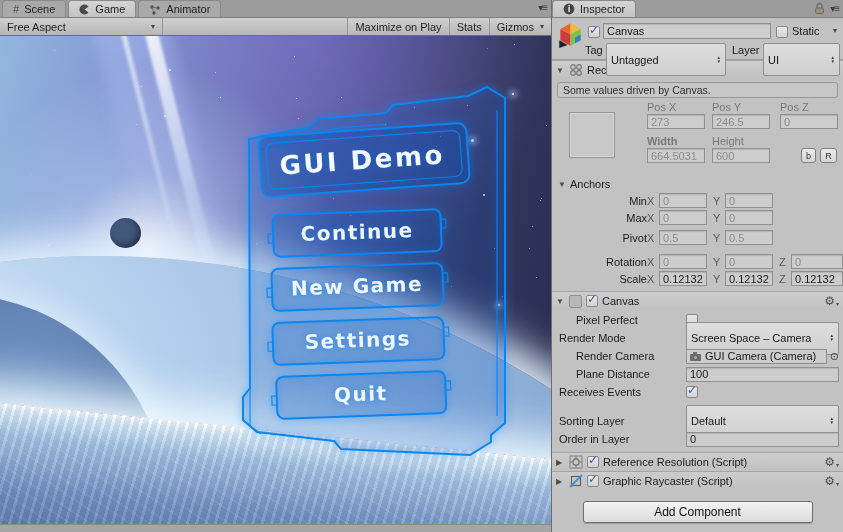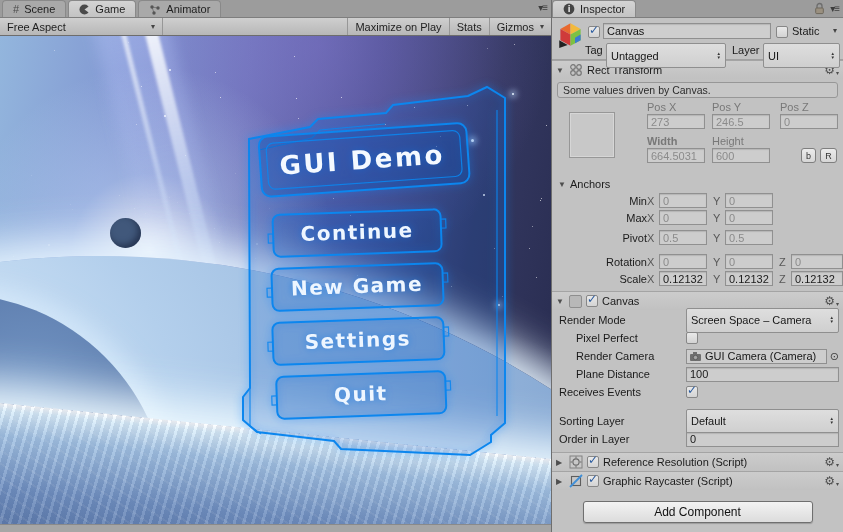--- a/index.html
+++ b/index.html
@@ -79,21 +79,21 @@
   .insp-icons { position:absolute; right:4px; top:2px; display:flex; align-items:center; gap:5px; }
 
   .go-header { position:relative; height:42px; border-bottom:1px solid #a0a0a0; }
   .name-input { position:absolute; left:51px; top:5px; width:168px; height:16px; border:1px solid #8f8f8f;
                 background:#cecece; box-shadow:inset 0 1px 1px rgba(0,0,0,.12); font:11px "Liberation Sans",sans-serif;
                 padding:0 3px; color:#111; }
   .cb { width:12px; height:12px; border:1px solid #878787; border-radius:2px;
         background:linear-gradient(#e9e9e9,#d3d3d3); position:relative; flex:0 0 auto; }
   .cb .mark { position:absolute; left:0px; top:-4px; color:#2a5b9f; font-weight:bold; font-size:12px; }
 
-  .dd { height:25px; border:1px solid #8f8f8f; border-radius:2px; background:linear-gradient(#dedede,#cfcfcf);
+  .dd { height:33px; border:1px solid #8f8f8f; border-radius:2px; background:linear-gradient(#dedede,#cfcfcf);
         display:flex; align-items:center; padding:0 4px; color:#161616; }
   .pop { display:flex; flex-direction:column; margin-left:auto; padding-left:3px;
          font-size:4.5px; line-height:3.6px; color:#333; }
   .fld { height:15px; border:1px solid #909090; background:#cdcdcd; box-shadow:inset 0 1px 1px rgba(0,0,0,.12);
          display:flex; align-items:center; padding:0 3px; color:#1a1a1a; }
   .fld.dim { color:#8b8b8b; }
 
   .comp-head { display:flex; align-items:center; height:19px; gap:4px; padding:0 4px;
                border-top:1px solid #a4a4a4; background:linear-gradient(#cccccc,#c1c1c1); }
   .comp-head .title { font-weight:normal; }
@@ -481,35 +481,35 @@
         <span class="mark">✓</span>
       </span>
       <span class="title">Canvas</span>
       <span class="gear">
           <span>⚙</span>
           <span class="tiny">▾</span>
         </span>
     </div>
 
     <div class="row">
+      <span class="lbl ind">Pixel Perfect</span>
+      <div class="ctrl">
+          <span class="cb"></span>
+        </div>
+    </div>
+    <div class="row">
       <span class="lbl">Render Mode</span>
       <div class="ctrl">
           <div class="dd" style="width:100%;">
         <span>Screen Space – Camera</span>
         <span class="pop">
               <span>▲</span>
               <span>▼</span>
             </span>
       </div>
-        </div>
-    </div>
-    <div class="row">
-      <span class="lbl ind">Pixel Perfect</span>
-      <div class="ctrl">
-          <span class="cb"></span>
         </div>
     </div>
     <div class="row">
       <span class="lbl ind">Render Camera</span>
       <div class="ctrl">
         <div class="objfld">
           <span class="icon-slot">
             <svg width="12" height="9" viewBox="0 0 12 9">
                 <rect x="0" y="2" width="11" height="7" rx="1" fill="#6e6e6e"></rect>
                 <rect x="3" y="0" width="4" height="2.4" fill="#6e6e6e"></rect>

